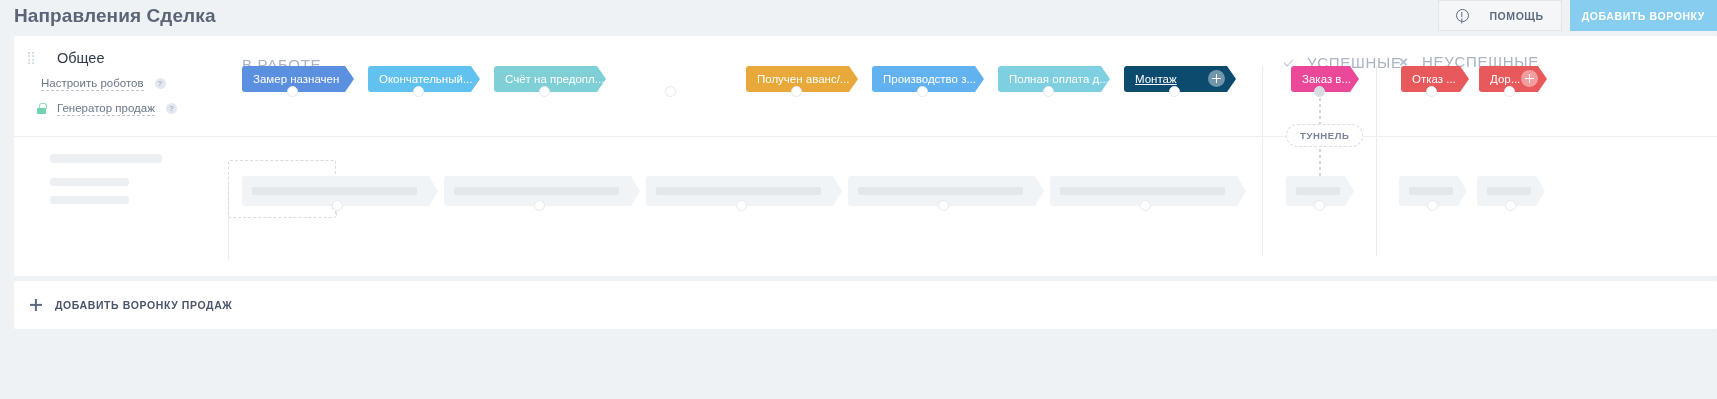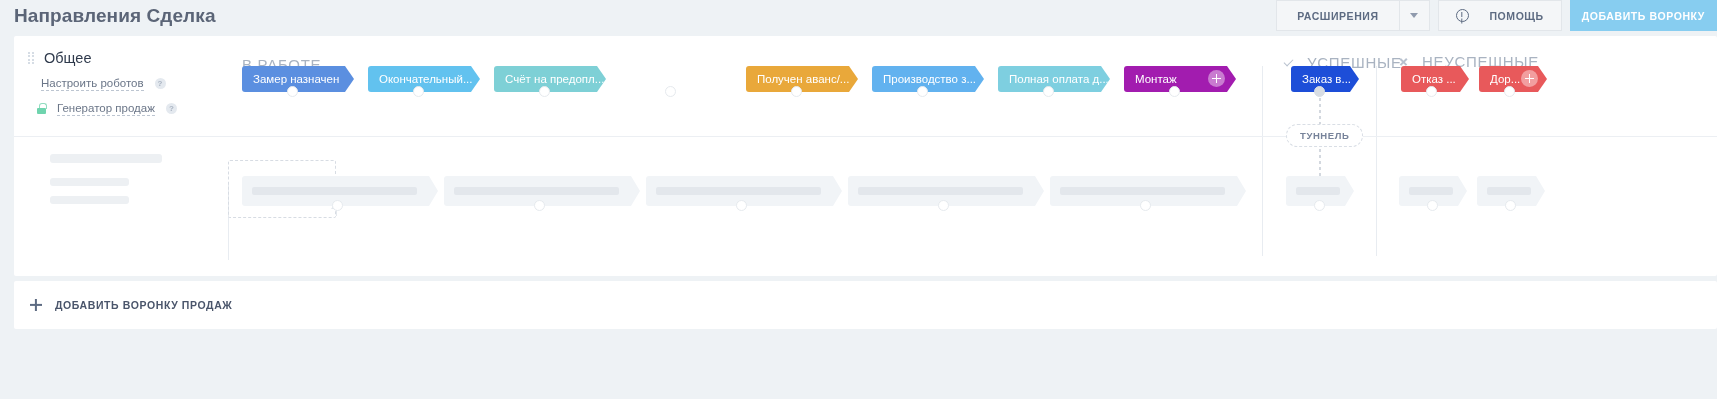--- a/index.html
+++ b/index.html
@@ -119,21 +119,21 @@
   .funnel-info {
     position: absolute;
     left: 0; top: 0;
     width: 213px;
     height: 100%;
     padding: 14px 0 0 14px;
   }
   .funnel-title-row {
     display: flex;
     align-items: center;
-    gap: 10px;
+    gap: 23px;
   }
   .drag-dots {
     width: 6px; height: 13px;
     display: grid;
     grid-template-columns: 2px 2px;
     grid-template-rows: repeat(4, 2px);
     gap: 1.6px;
     flex: none;
   }
   .drag-dots i { background: #c9d2dc; border-radius: 50%; display:block; }
@@ -383,26 +383,20 @@
     color: #4a556b;
   }
 </style>
 </head>
 <body>
 
 <div class="header">
   <div class="page-title">Направления Сделка</div>
 
   <div class="header-actions">
-    <div class="btn-group">
-      <div class="btn-ext">РАСШИРЕНИЯ</div>
-      <div class="btn-split">
-        <span class="caret"></span>
-      </div>
-    </div>
 
     <div class="btn-help">
       <span class="icon-info"></span>
       <span>ПОМОЩЬ</span>
     </div>
 
     <div class="btn-primary">ДОБАВИТЬ ВОРОНКУ</div>
   </div>
 </div>
 
@@ -462,25 +456,25 @@
 
   <div class="chip" style="left:732px;  width:112px; top:30px; background:#e9a83a;">Получен аванс/...</div>
   <div class="chip-dot" style="left:777px; top:50px;"></div>
 
   <div class="chip" style="left:858px;  width:112px; top:30px; background:#62b2ef;">Производство з...</div>
   <div class="chip-dot" style="left:903px; top:50px;"></div>
 
   <div class="chip" style="left:984px;  width:112px; top:30px; background:#7ecfe0;">Полная оплата д...</div>
   <div class="chip-dot" style="left:1029px; top:50px;"></div>
 
-  <div class="chip" style="left:1110px; width:112px; top:30px; background:#a21caf;">Монтаж</div>
+  <div class="chip" style="left:1110px; width:112px; top:30px; background:#0c4a6e;text-decoration:underline;">Монтаж</div>
   <div class="plus-badge" style="left:1194px; top:34px;"></div>
   <div class="chip-dot" style="left:1155px; top:50px;"></div>
 
-  <div class="chip" style="left:1277px; width:68px; top:30px; background:#1d4ed8;">Заказ в...</div>
+  <div class="chip" style="left:1277px; width:68px; top:30px; background:#ec4899;">Заказ в...</div>
   <div class="chip-dot filled" style="left:1300px; top:50px;"></div>
 
   <div class="chip" style="left:1387px; width:68px; top:30px; background:#e8595b;">Отказ ...</div>
   <div class="chip-dot" style="left:1412px; top:50px;"></div>
 
   <div class="chip" style="left:1465px; width:68px; top:30px; background:#e8595b;">Дор...</div>
   <div class="plus-badge" style="left:1507px; top:34px;"></div>
   <div class="chip-dot" style="left:1490px; top:50px;"></div>
 
   <div class="tunnel-line-v" style="left:1305px; top:56px; height:32px;"></div>

